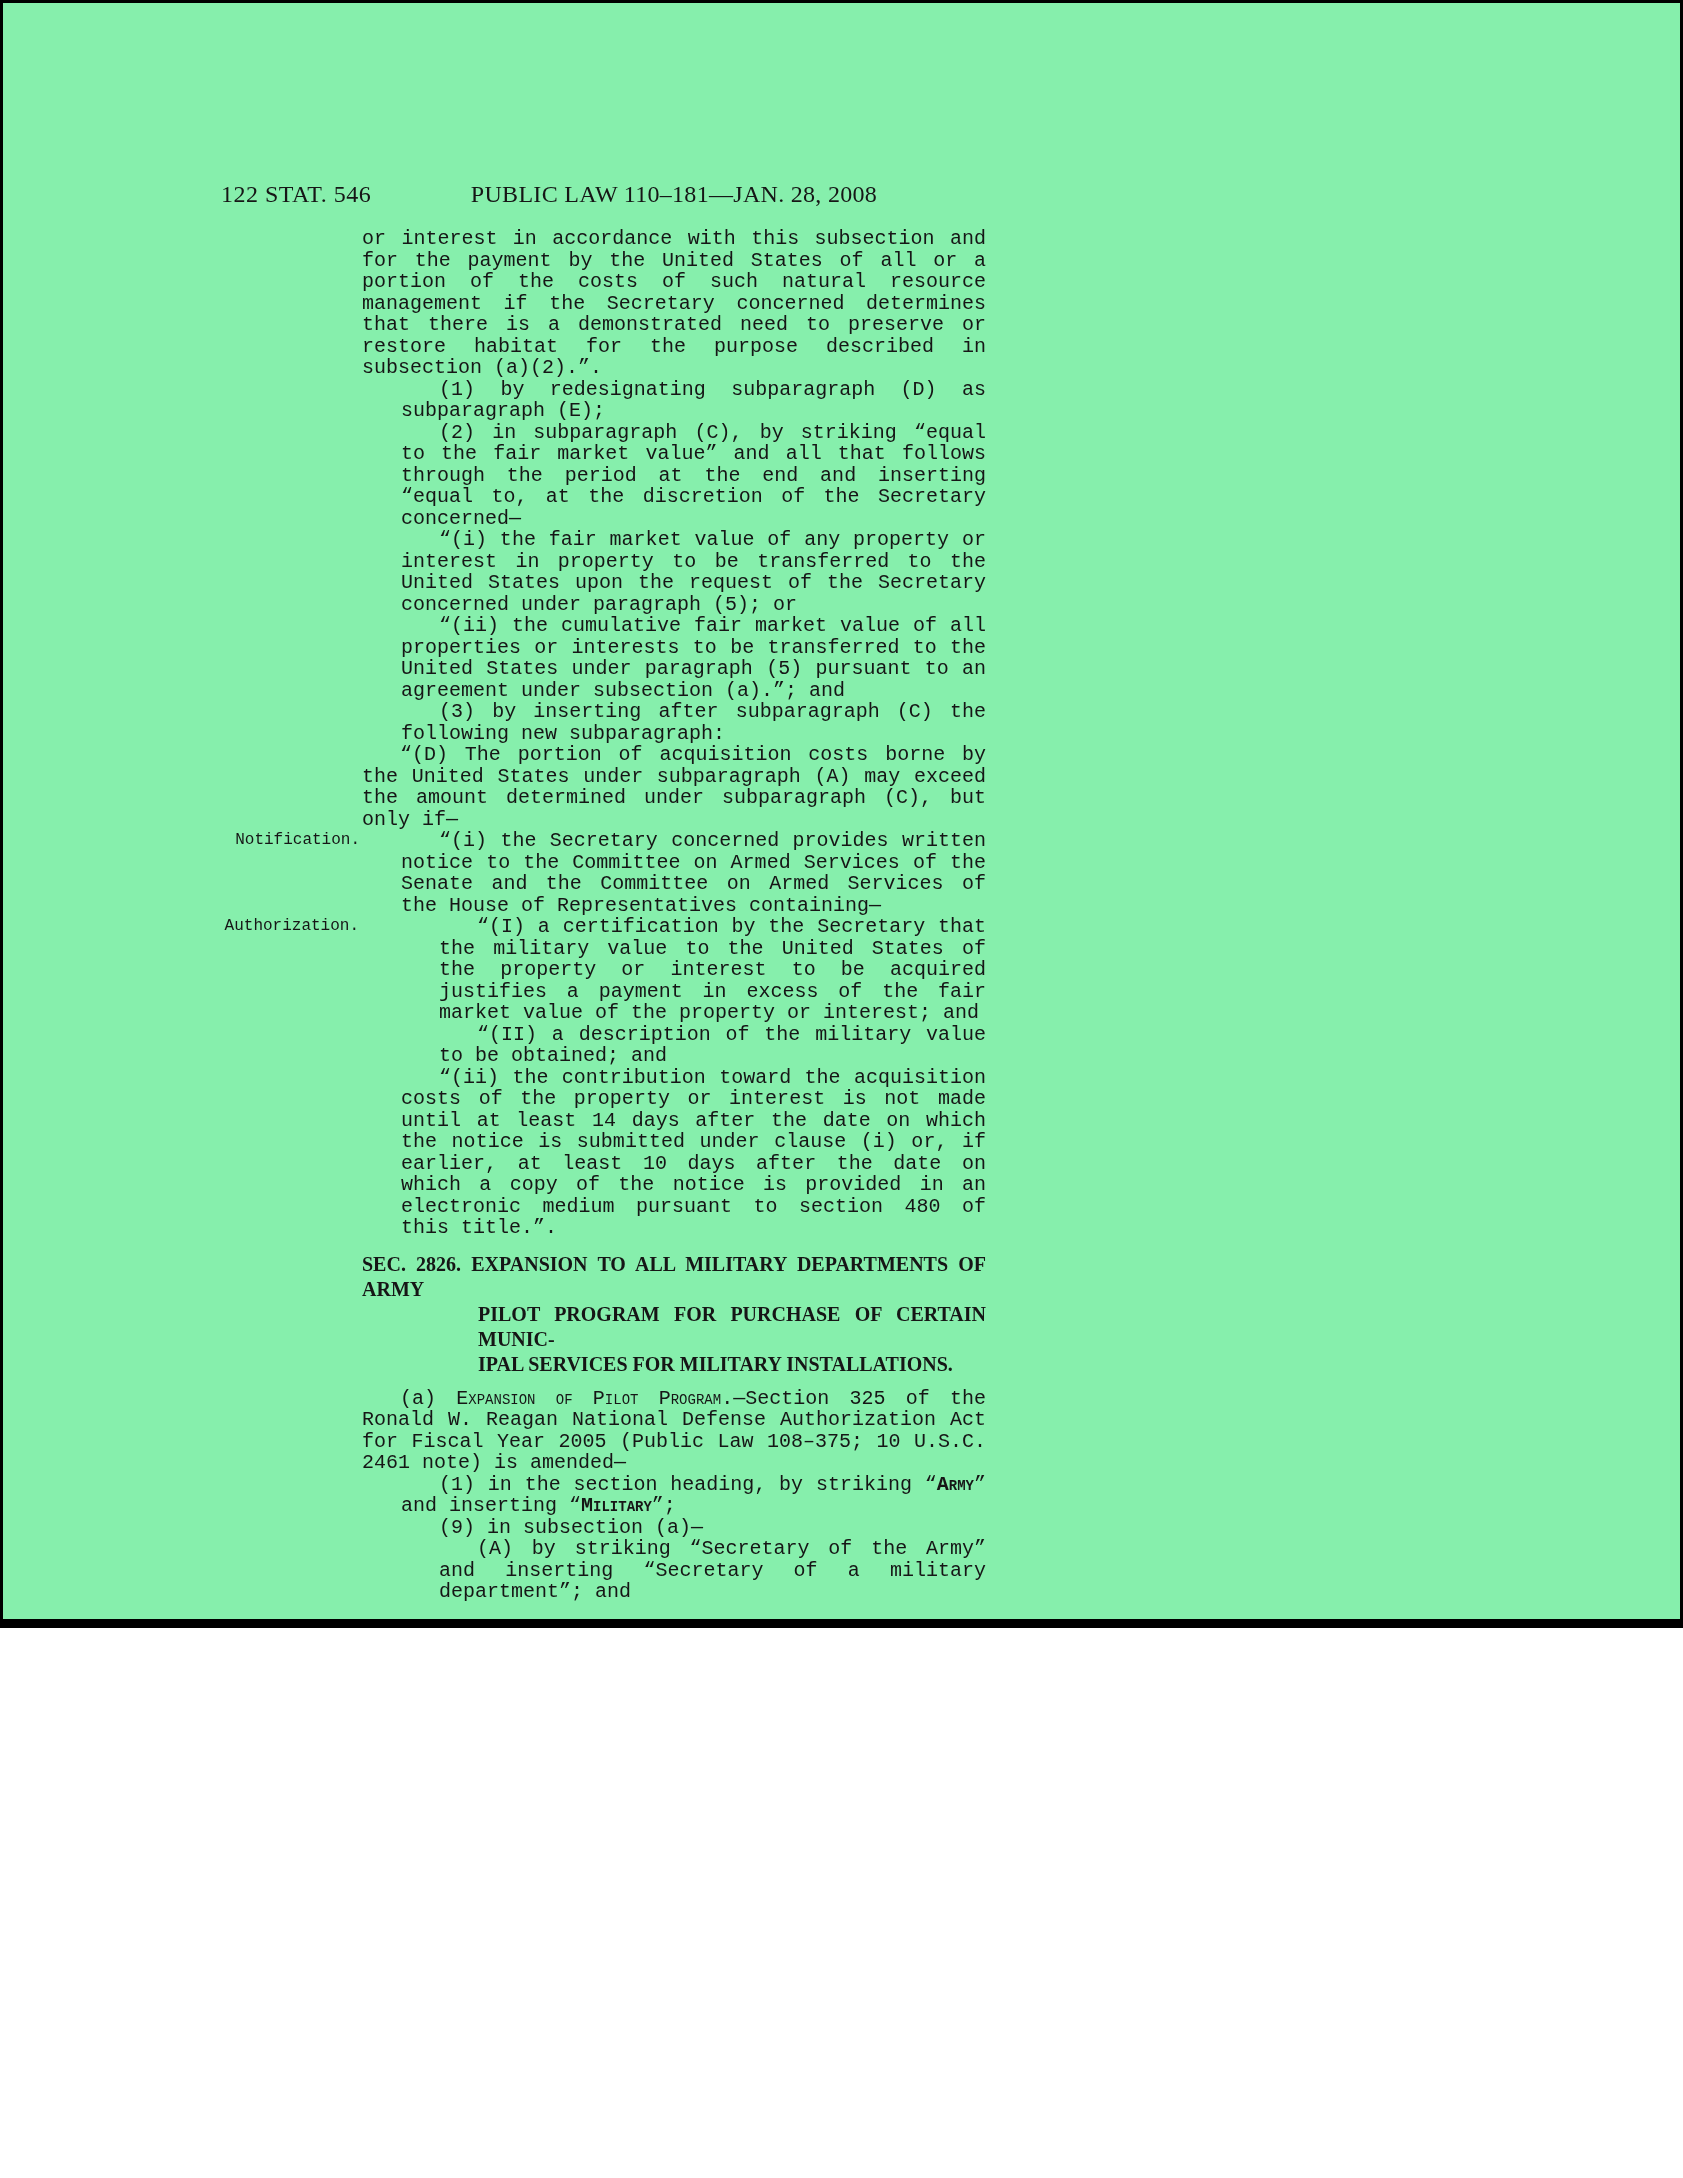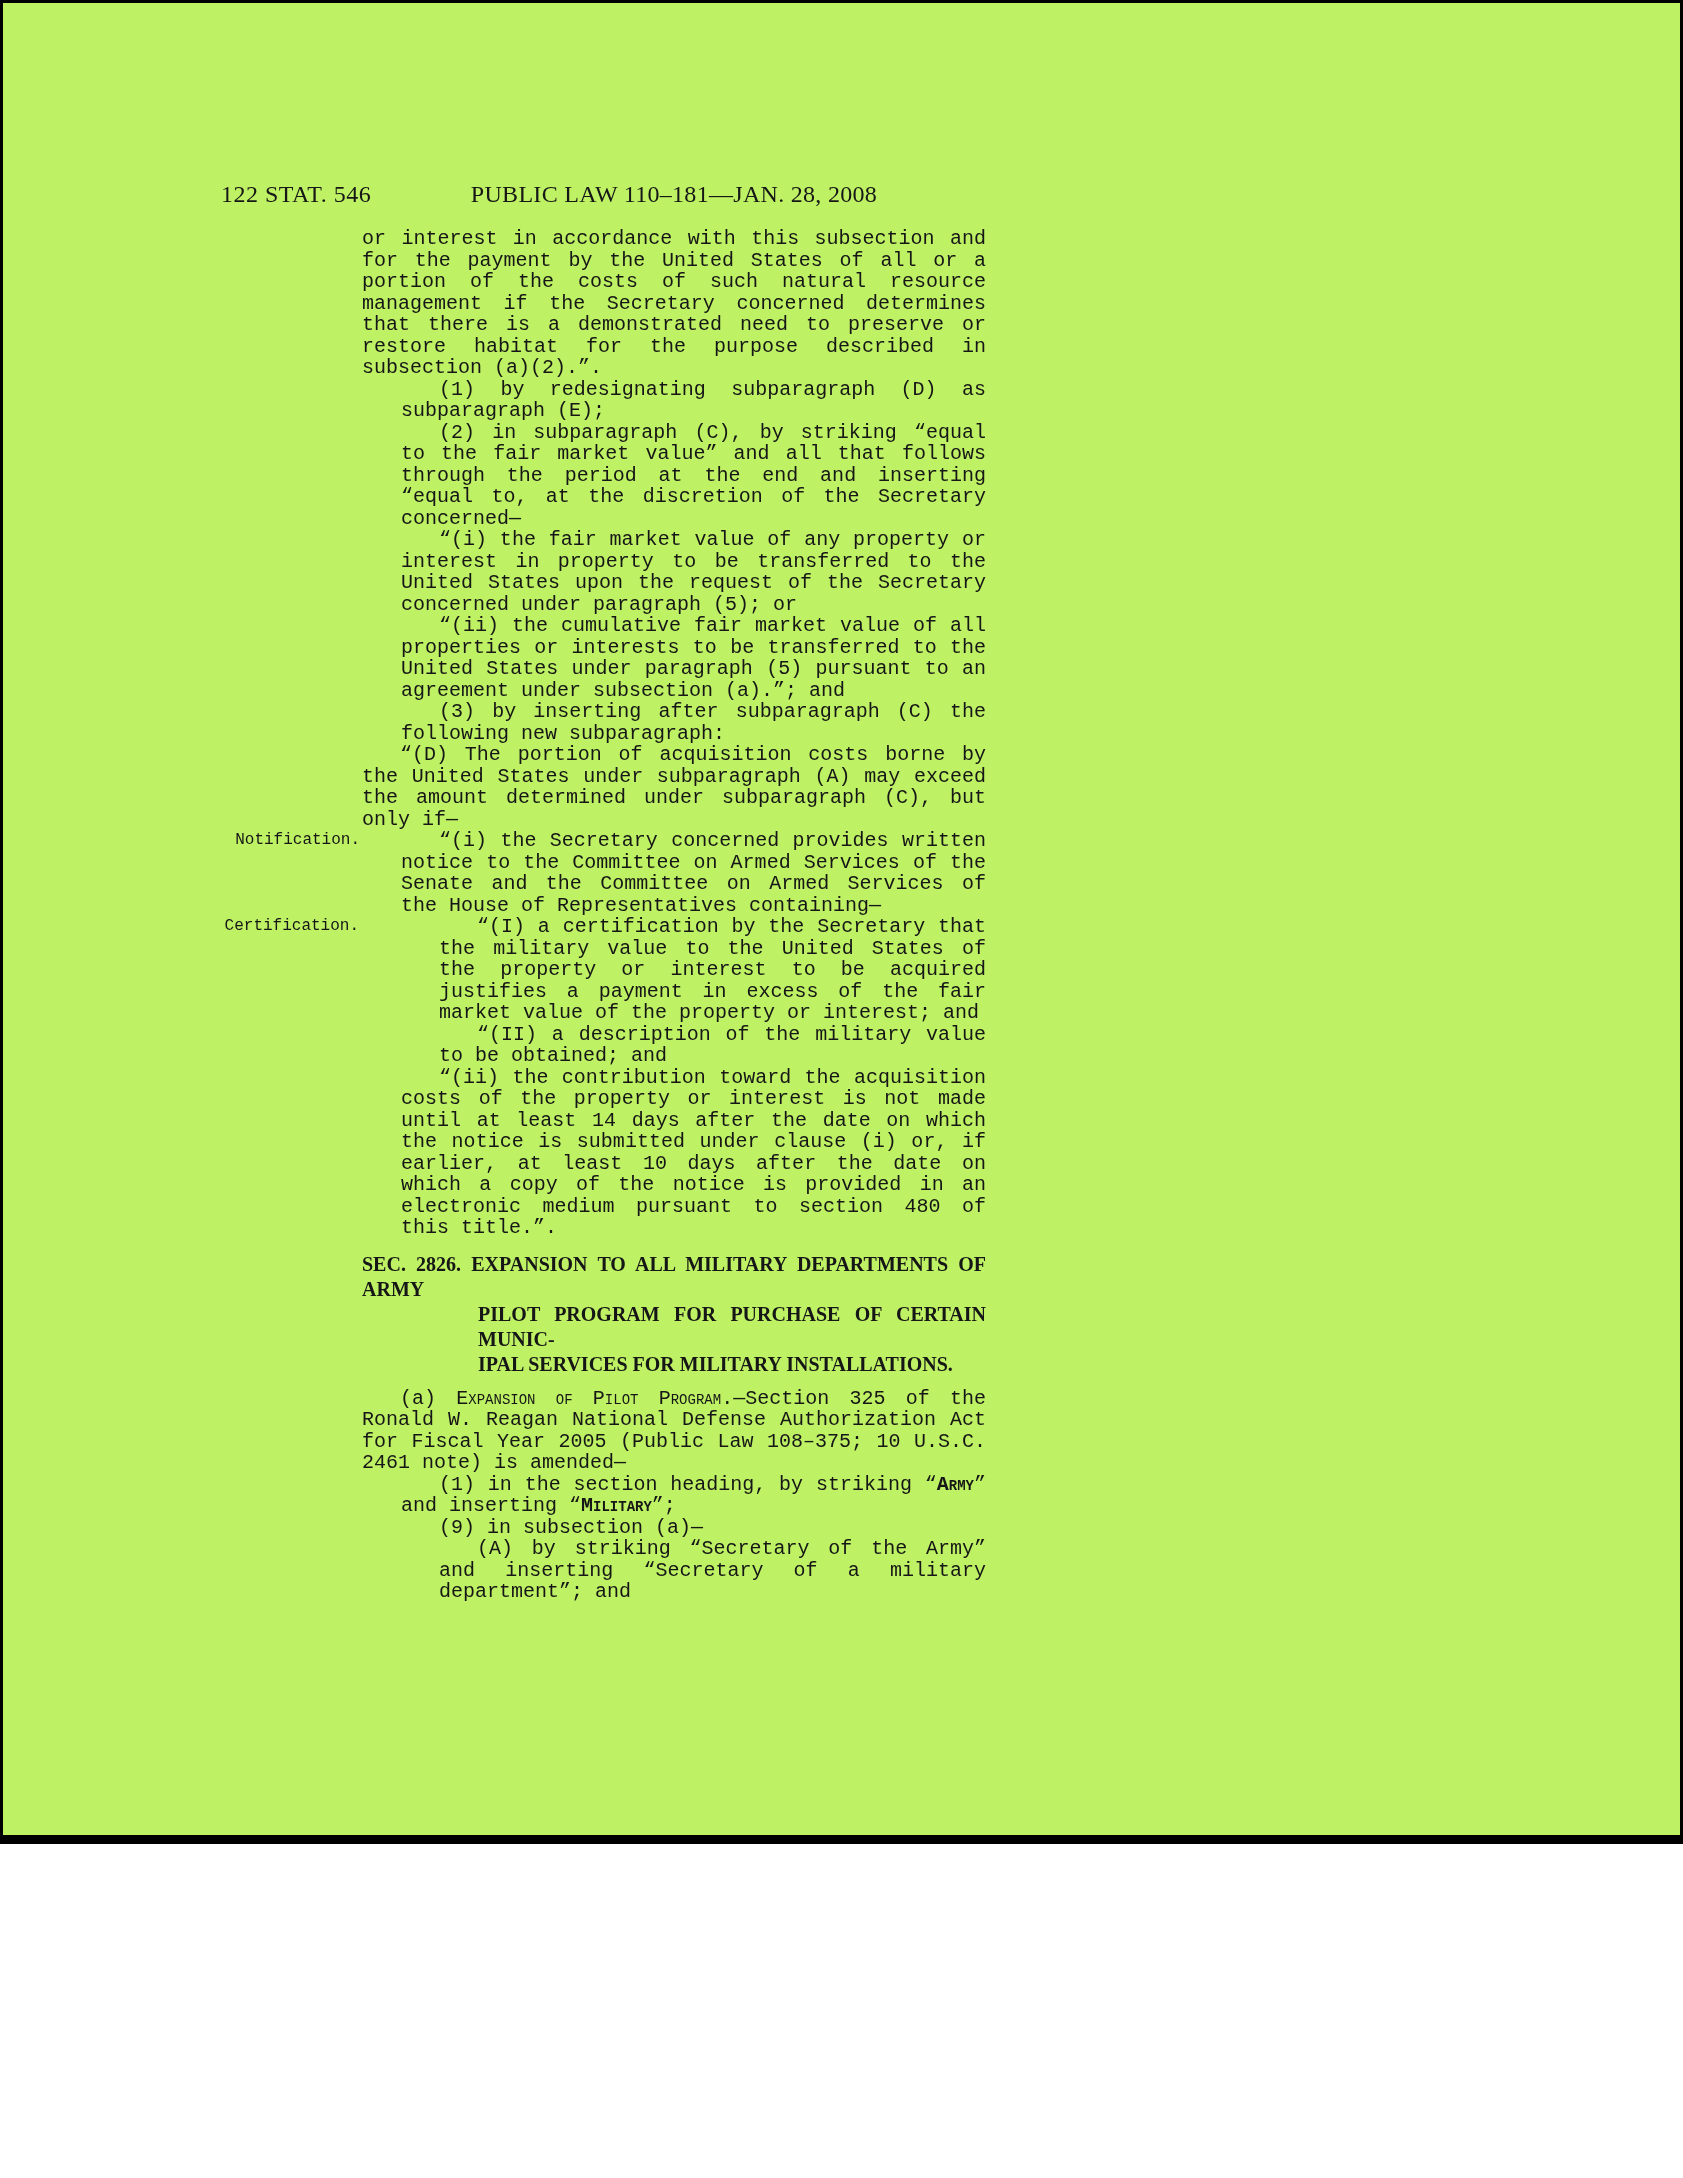--- a/index.html
+++ b/index.html
@@ -1,20 +1,20 @@
 <!DOCTYPE html>
 <html><head>
 <meta charset="utf-8">
 <style>
   html, body { margin: 0; padding: 0; background: #ffffff; }
   .page {
     position: relative;
     width: 1683px;
-    height: 1844px;
-    background: #bef264;
+    height: 1628px;
+    background: #86efac;
     box-sizing: border-box;
     border: 3px solid #000;
     border-bottom-width: 9px;
     font-family: "Liberation Serif", serif;
     color: #161616;
     overflow: hidden;
   }
   .stat-number {
     position: absolute;
     left: 218px;
@@ -96,21 +96,21 @@
     <p class="para l1"><span>“(i) the fair market value of any property or interest in property to be transferred to the United States upon the request of the Secretary concerned under paragraph (5); or</span></p>
 
     <p class="para l1"><span>“(ii) the cumulative fair market value of all properties or interests to be transferred to the United States under paragraph (5) pursuant to an agreement under subsection (a).”; and</span></p>
 
     <p class="para l1"><span>(3) by inserting after subparagraph (C) the following new subparagraph:</span></p>
 
     <p class="para"><span>“(D) The portion of acquisition costs borne by the United States under subparagraph (A) may exceed the amount determined under subparagraph (C), but only if—</span></p>
 
     <p class="para l1"><span class="margin-note">Notification.</span><span>“(i) the Secretary concerned provides written notice to the Committee on Armed Services of the Senate and the Committee on Armed Services of the House of Representatives containing—</span></p>
 
-    <p class="para l2"><span class="margin-note">Certification.</span><span>“(I) a certification by the Secretary that the military value to the United States of the property or interest to be acquired justifies a payment in excess of the fair market value of the property or interest; and</span></p>
+    <p class="para l2"><span class="margin-note">Authorization.</span><span>“(I) a certification by the Secretary that the military value to the United States of the property or interest to be acquired justifies a payment in excess of the fair market value of the property or interest; and</span></p>
 
     <p class="para l2"><span>“(II) a description of the military value to be obtained; and</span></p>
 
     <p class="para l1"><span>“(ii) the contribution toward the acquisition costs of the property or interest is not made until at least 14 days after the date on which the notice is submitted under clause (i) or, if earlier, at least 10 days after the date on which a copy of the notice is provided in an electronic medium pursuant to section 480 of this title.”.</span></p>
 
     <div class="sec-heading">
       <div class="hline just"><span>SEC. 2826. EXPANSION TO ALL MILITARY DEPARTMENTS OF ARMY</span></div>
       <div class="hline cont just"><span>PILOT PROGRAM FOR PURCHASE OF CERTAIN MUNIC-</span></div>
       <div class="hline cont left"><span>IPAL SERVICES FOR MILITARY INSTALLATIONS.</span></div>
     </div>

